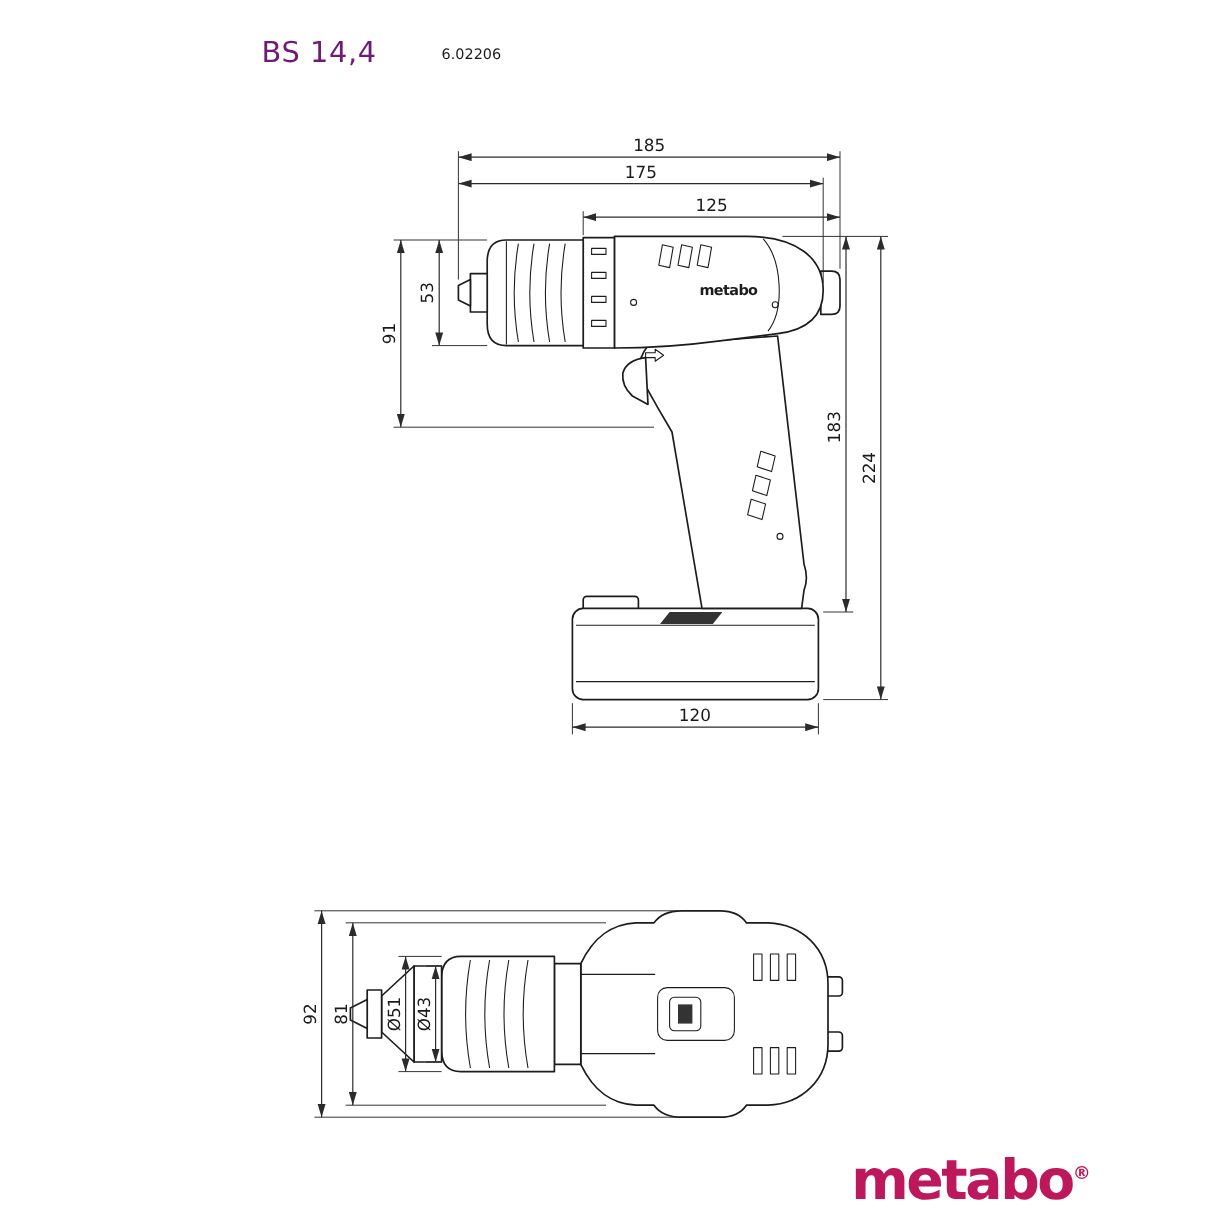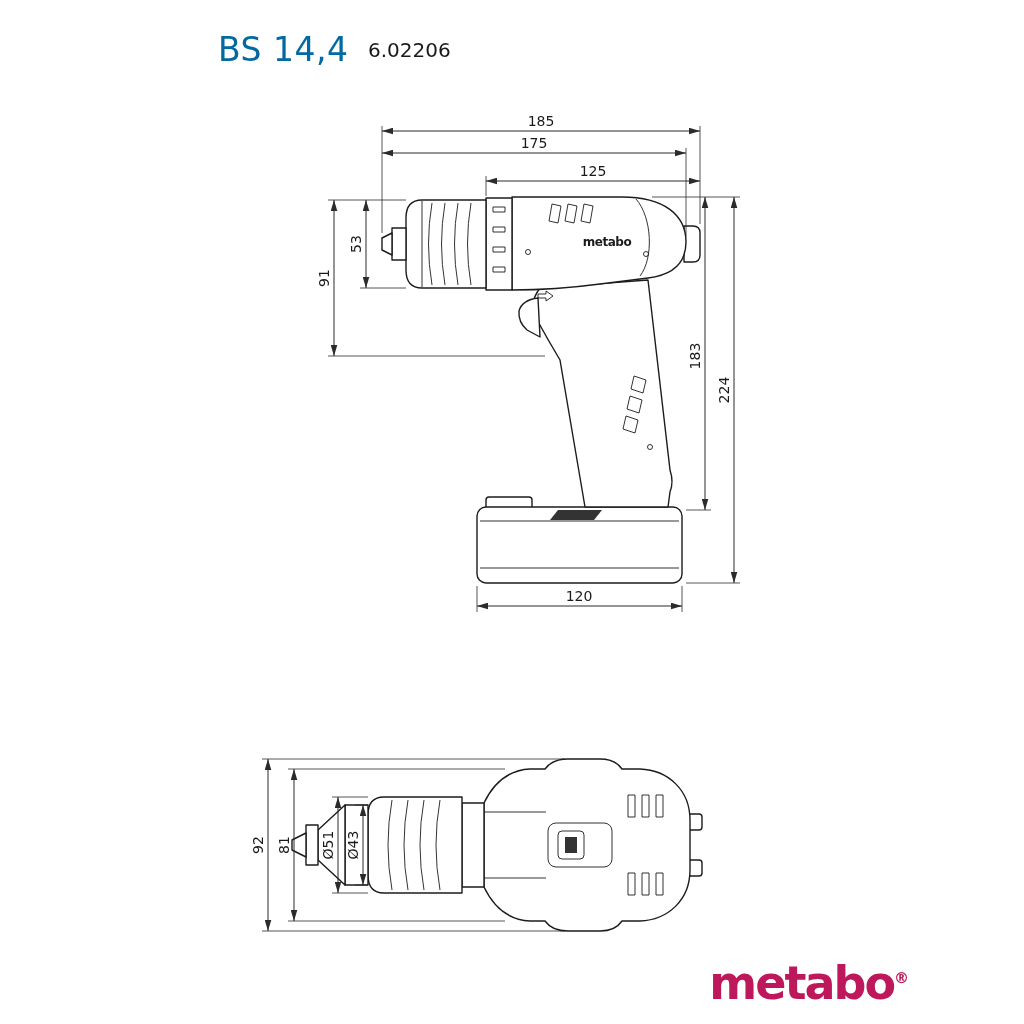--- a/index.html
+++ b/index.html
@@ -1,18 +1,18 @@
 <!DOCTYPE html>
 <html><head>
 <meta charset="utf-8">
 <style>
   html,body{margin:0;padding:0;background:#ffffff;}
   body{width:1024px;height:1024px;position:relative;font-family:"DejaVu Sans","Liberation Sans",sans-serif;overflow:hidden;}
-  .hdr-model{position:absolute;left:218px;top:30px;font-size:33px;color:#0369a1;letter-spacing:0.5px;}
-  .hdr-article{position:absolute;left:368px;top:38px;font-size:20px;color:#1a1a1a;}
+  .hdr-model{position:absolute;left:218px;top:30px;font-size:24px;color:#701a75;letter-spacing:0.5px;}
+  .hdr-article{position:absolute;left:368px;top:38px;font-size:12px;color:#1a1a1a;}
   .drawing{position:absolute;left:0;top:0;}
   .outline{fill:#ffffff;stroke:#1c1c1c;stroke-width:1.4;stroke-linejoin:round;}
   .detail{fill:none;stroke:#1c1c1c;stroke-width:0.9;stroke-linejoin:round;}
   .darkfill{fill:#333333;stroke:none;}
   .dim{stroke:#2b2b2b;stroke-width:1;fill:none;}
   .ext{stroke:#2b2b2b;stroke-width:0.8;fill:none;}
   .dimtext{font-size:14px;fill:#1a1a1a;}
   .bodybrand{font-size:12px;font-weight:bold;fill:#1c1c1c;letter-spacing:-0.5px;}
   .logo{position:absolute;right:115px;bottom:14px;font-size:46px;font-weight:bold;color:#be185d;letter-spacing:-2px;}
   .logo sup{font-size:15px;letter-spacing:0;vertical-align:super;}

